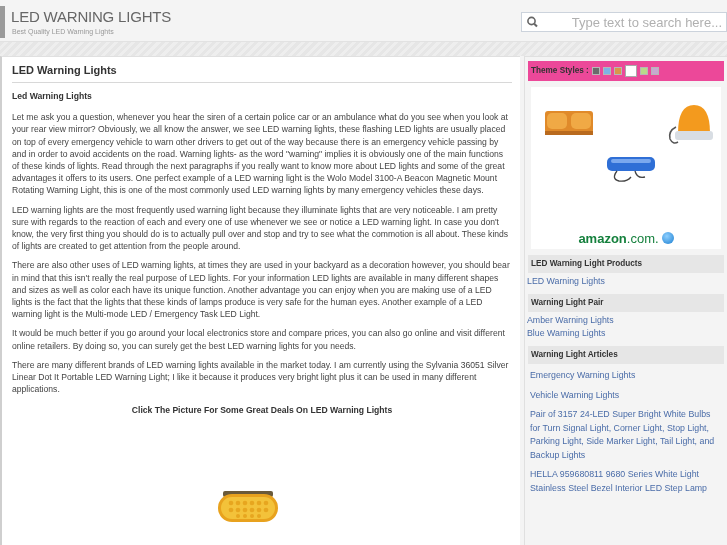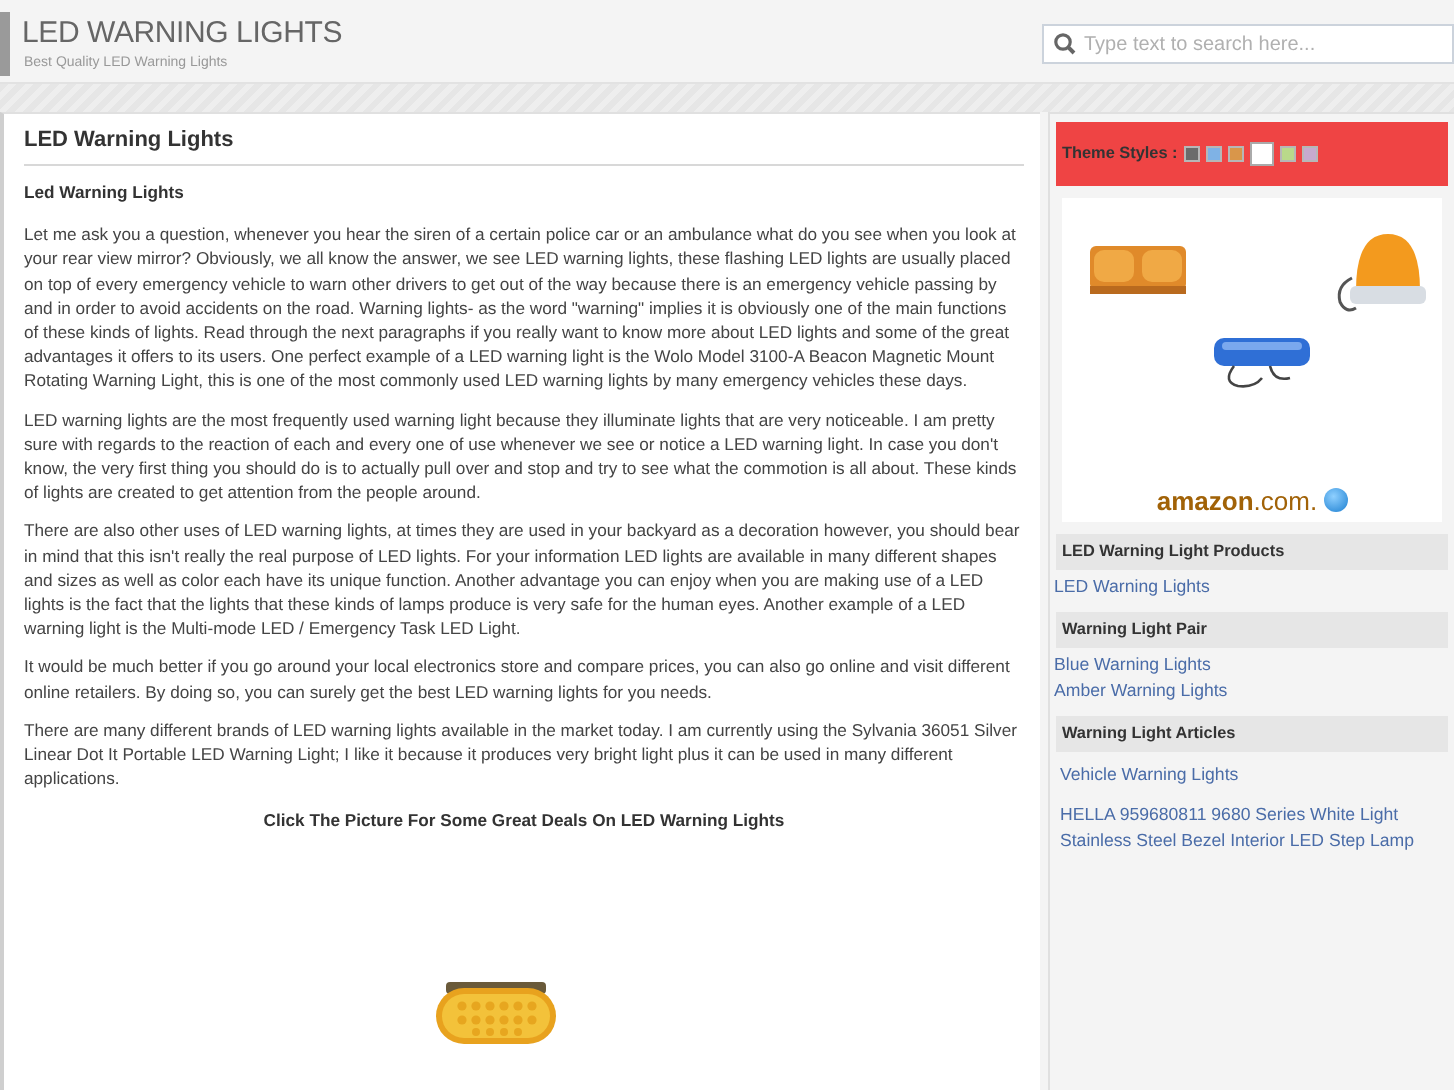--- a/index.html
+++ b/index.html
@@ -32,21 +32,21 @@
   .search-box {
     position: absolute; left: 521px; top: 12px; width: 206px; height: 20px;
     background: #fff; border: 1px solid #ccd3dc;
     display: flex; align-items: center;
   }
   .search-icon { width: 14px; height: 14px; margin-left: 4px; position: relative; }
   .search-icon svg { display: block; }
   .search-input {
     border: none; outline: none; background: transparent;
     font-family: "Liberation Sans", sans-serif;
-    font-size: 10px; color: #aaa; margin-left: 2px; width: 180px;
+    font-size: 13px; color: #aaa; margin-left: 2px; width: 180px; text-align: right;
   }
   .search-input::placeholder { color: #b0b0b0; }
   
   .stripe {
     position: absolute; left: 0; top: 42px; width: 727px; height: 14px;
     background: repeating-linear-gradient(135deg, #e6e6e6 0 3px, #eeeeee 3px 6px);
   }
   
   .main {
     position: absolute; left: 0; top: 56px; width: 520px; height: 489px;
@@ -77,36 +77,36 @@
     background: #f4f4f4;
     border-left: 1px solid #e0e0e0; border-top: 1px solid #e0e0e0;
   }
   .side-head {
     margin: 0 3px 0 3px;
     background: #e1e1e1;
     font-size: 8.2px; font-weight: bold; color: #333;
     padding: 0 0 0 3px; height: 18px; line-height: 18px;
     display: flex; align-items: center;
   }
-  .theme-head { margin-top: 4px; height: 32px; background: #ef4444; }
+  .theme-head { margin-top: 4px; height: 20px; background: #ec4899; }
   .swatches { display: flex; gap: 3px; margin-left: 3px; align-items: center; }
   .swatch { width: 8px; height: 8px; border: 1px solid #b7b7b7; cursor: pointer; }
   .swatch.active { width: 12px; height: 12px; border: 1px solid #aaa; }
   .disc-head { margin-top: 5px; background: #e8e8e8; }
   .ad-box {
     margin: 6px 3px 0 6px; width: 190px; height: 162px; background: #fff;
     position: relative; cursor: pointer; overflow: hidden;
   }
   .ad-text {
     position: absolute; left: 0; top: 104px; width: 190px; text-align: center;
     color: #f29a1a; font-weight: bold; font-size: 13px; line-height: 18px;
   }
   .amazon {
     position: absolute; left: 0; top: 144px; width: 190px; text-align: center;
-    font-size: 13px; color: #a16207;
+    font-size: 13px; color: #15803d;
   }
   .amazon b { font-weight: bold; }
   .cart-dot {
     display: inline-block; width: 12px; height: 12px; border-radius: 50%;
     background: radial-gradient(circle at 40% 35%, #8fd0ff, #1c7fd1);
     vertical-align: -1px; margin-left: 3px;
   }
   .side-section { margin-top: 6px; }
   .side-section .side-head { background: #e6e6e6; }
   .side-link {
@@ -213,26 +213,28 @@
   <div class="side-section">
     <div class="side-head">LED Warning Light Products</div>
     <div class="side-links">
       <a class="side-link">LED Warning Lights</a>
     </div>
   </div>
 
   <div class="side-section">
     <div class="side-head">Warning Light Pair</div>
     <div class="side-links">
+      <a class="side-link">Amber Warning Lights</a>
       <a class="side-link">Blue Warning Lights</a>
-      <a class="side-link">Amber Warning Lights</a>
     </div>
   </div>
 
   <div class="side-section articles">
     <div class="side-head">Warning Light Articles</div>
     <div class="side-links">
+      <a class="side-link">Emergency Warning Lights</a>
       <a class="side-link">Vehicle Warning Lights</a>
+      <a class="side-link">Pair of 3157 24-LED Super Bright White Bulbs for Turn Signal Light, Corner Light, Stop Light, Parking Light, Side Marker Light, Tail Light, and Backup Lights</a>
       <a class="side-link">HELLA 959680811 9680 Series White Light Stainless Steel Bezel Interior LED Step Lamp</a>
     </div>
   </div>
 
 </div>
 
 </body></html>

